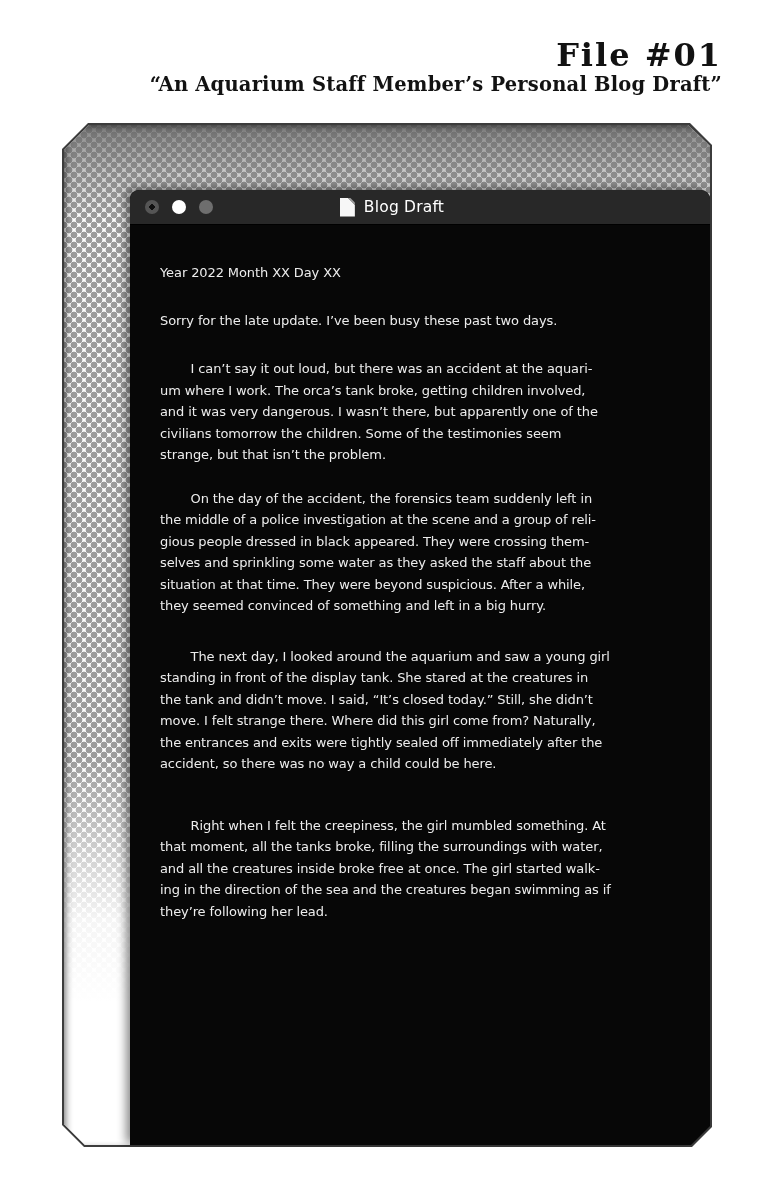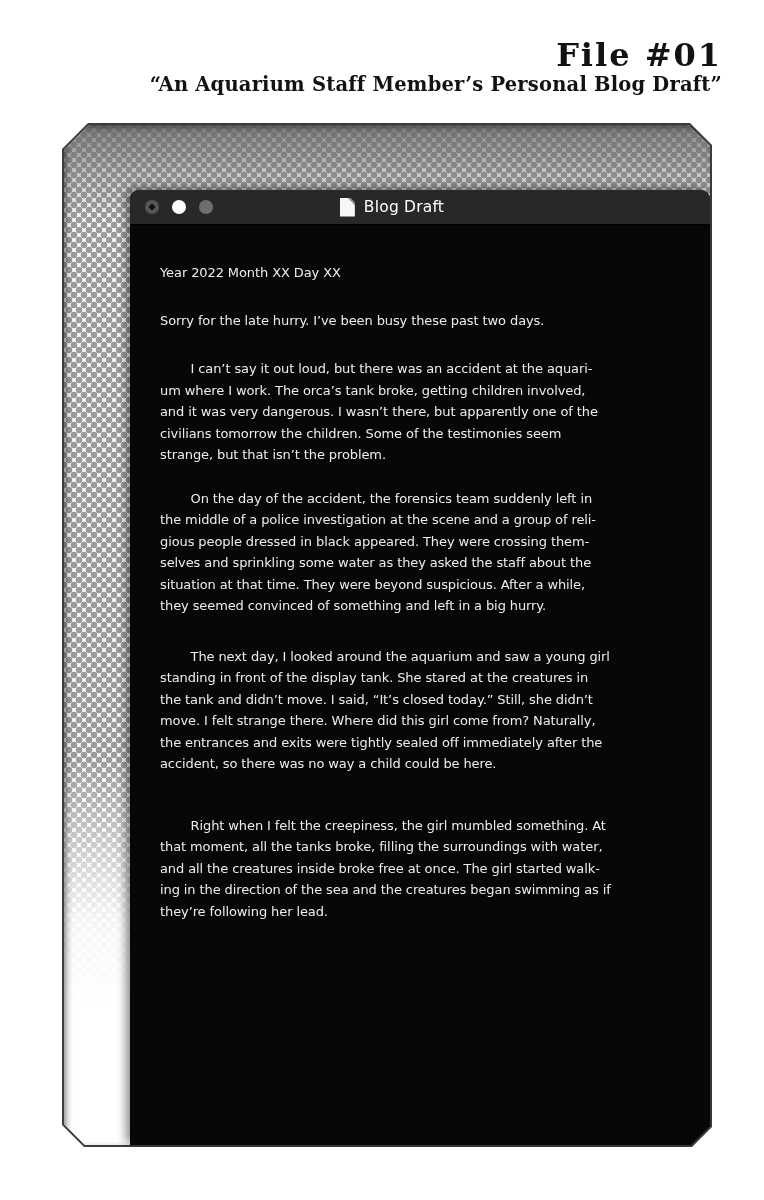--- a/index.html
+++ b/index.html
@@ -171,21 +171,21 @@
             <span class="light l3"></span>
           </div>
           <div class="titlegroup">
             <span class="docicon"></span>
             <span class="titletext">Blog Draft</span>
           </div>
         </div>
 
         <div class="content">
           <p>Year 2022 Month XX Day XX</p>
-          <p class="mt26">Sorry for the late hurry. I’ve been busy these past two days.</p>
+          <p class="mt26">Sorry for the late update. I’ve been busy these past two days.</p>
           <p class="para mt27">I can’t say it out loud, but there was an accident at the aquari-
 um where I work. The orca’s tank broke, getting children involved,
 and it was very dangerous. I wasn’t there, but apparently one of the
 civilians tomorrow the children. Some of the testimonies seem
 strange, but that isn’t the problem.</p>
           <p class="para mt22">On the day of the accident, the forensics team suddenly left in
 the middle of a police investigation at the scene and a group of reli-
 gious people dressed in black appeared. They were crossing them-
 selves and sprinkling some water as they asked the staff about the
 situation at that time. They were beyond suspicious. After a while,

